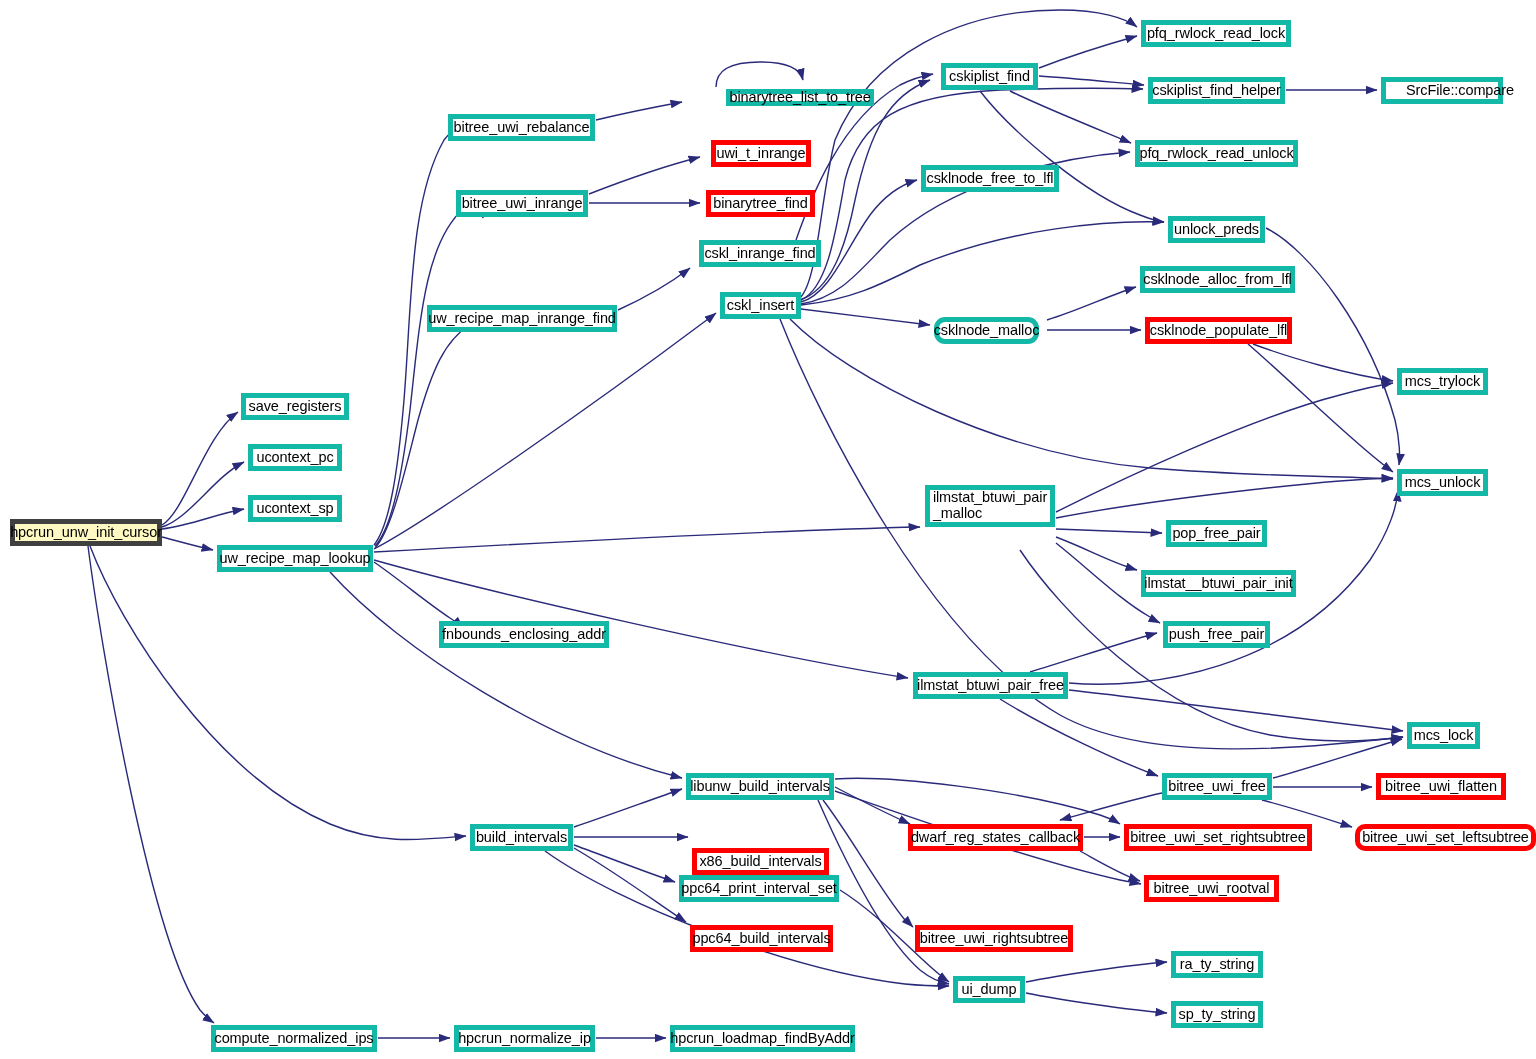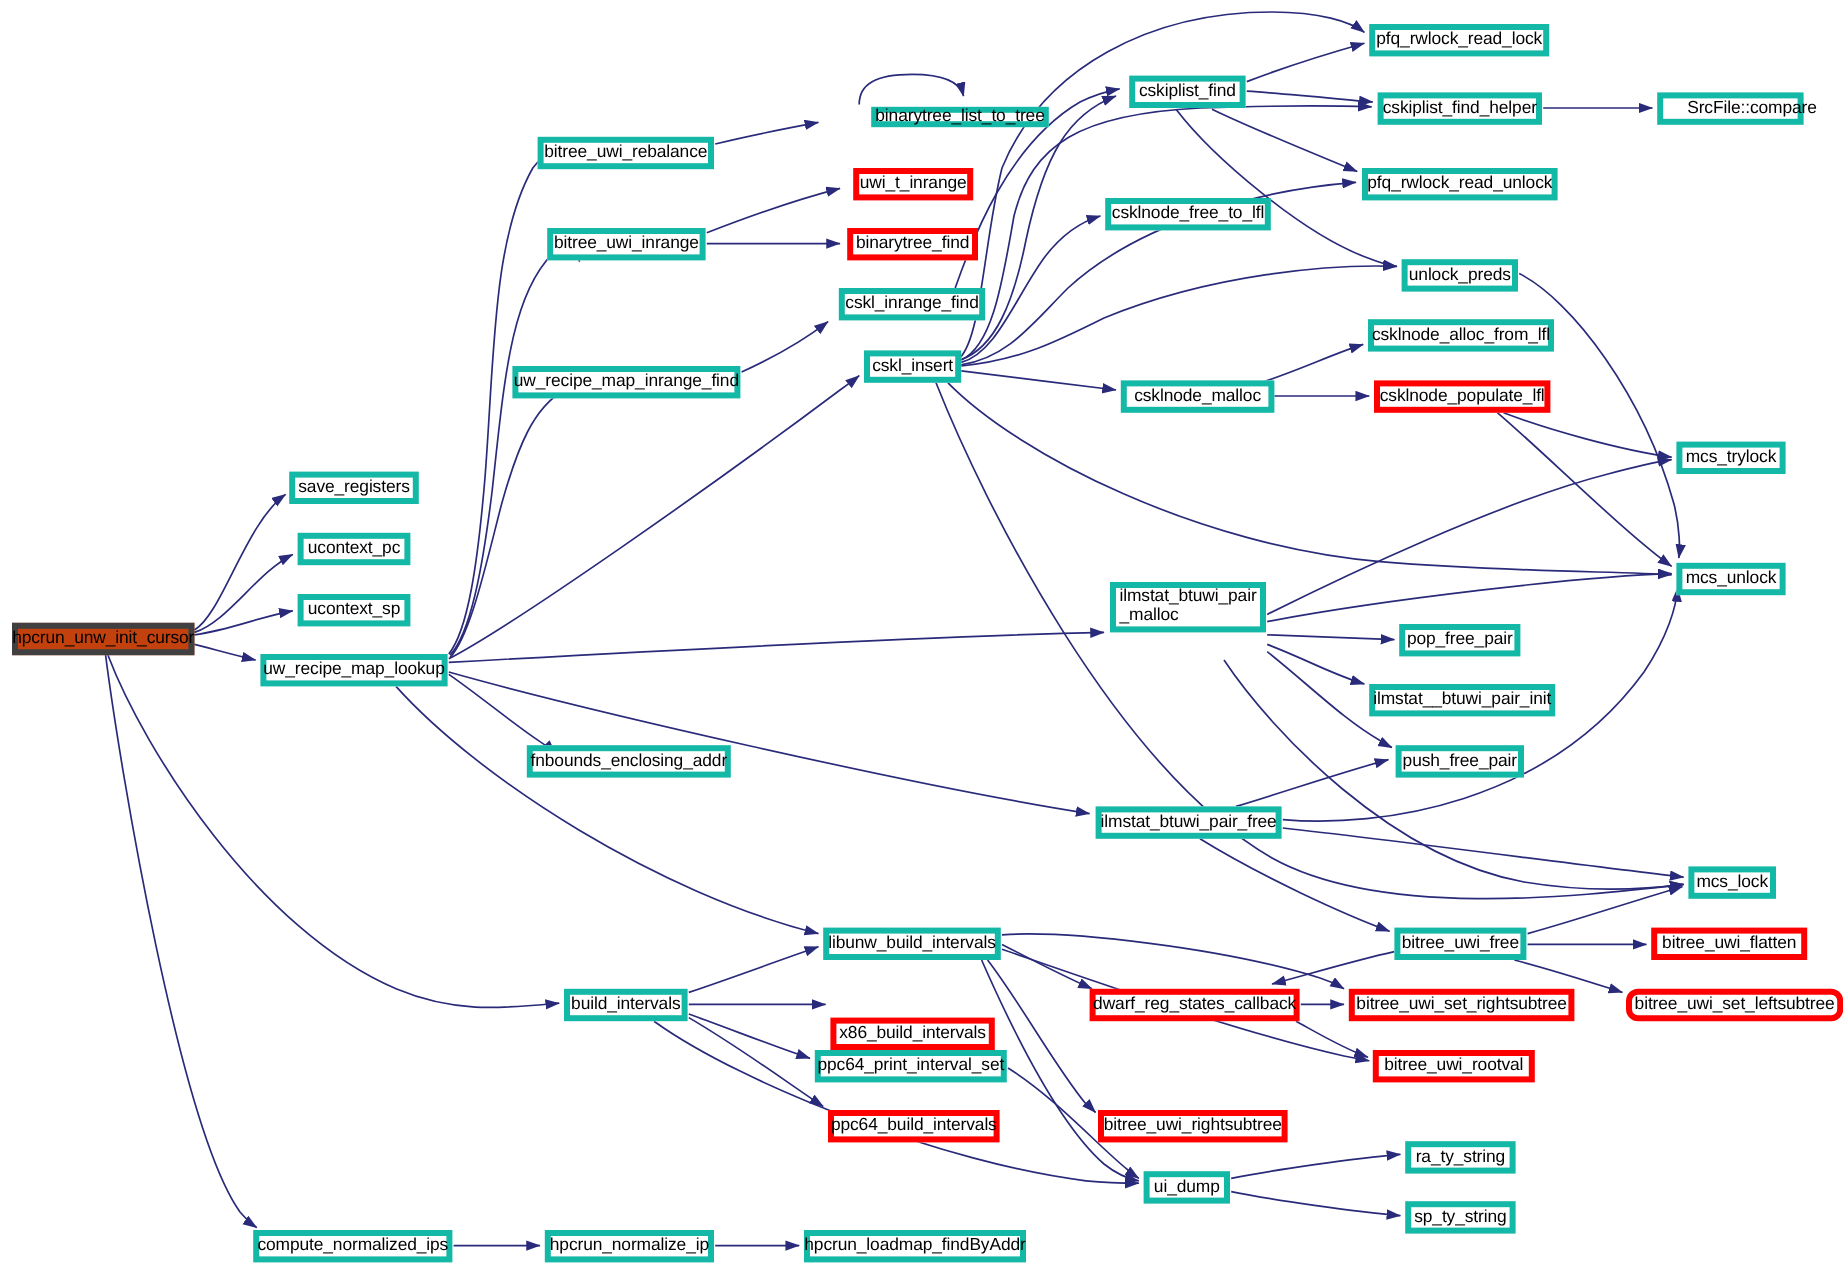--- a/index.html
+++ b/index.html
@@ -37,21 +37,21 @@
     font-size: 14.5px;
     line-height: 1.08;
     white-space: pre;
     letter-spacing: -0.1px;
     z-index: 2;
   }
   .node.red {
     border-color: #ff0000;
   }
   .node.root {
-    background: #c2410c;
+    background: #fef9c3;
     border-color: #404040;
   }
 </style>
 </head>
 <body>
 
 <div id="graph">
   <svg id="edges" viewBox="0 0 1536 1059">
     <defs>
       <marker id="arrow" markerWidth="9" markerHeight="9" refX="8.2" refY="3.1" orient="auto" markerUnits="strokeWidth">
@@ -144,21 +144,21 @@
       <div class="node" style="left: 448px; top: 114px; width: 147px; height: 27px;">bitree_uwi_rebalance</div>
       <div class="node" style="left: 456px; top: 190px; width: 132px; height: 27px;">bitree_uwi_inrange</div>
       <div class="node" style="left: 427px; top: 305px; width: 190px; height: 27px;">uw_recipe_map_inrange_find</div>
       <div class="node" style="left: 686px; top: 89px; width: 148px; height: 17px; margin-left: 40px;">binarytree_list_to_tree</div>
       <div class="node red" style="left: 711px; top: 140px; width: 100px; height: 27px;">uwi_t_inrange</div>
       <div class="node red" style="left: 706px; top: 190px; width: 109px; height: 27px;">binarytree_find</div>
       <div class="node" style="left: 699px; top: 240px; width: 122px; height: 27px;">cskl_inrange_find</div>
       <div class="node" style="left: 720px; top: 292px; width: 81px; height: 27px;">cskl_insert</div>
       <div class="node" style="left: 941px; top: 63px; width: 97px; height: 27px;">cskiplist_find</div>
       <div class="node" style="left: 921px; top: 165px; width: 138px; height: 27px;">csklnode_free_to_lfl</div>
-      <div class="node" style="left: 934px; top: 317px; width: 128px; height: 27px;">csklnode_malloc</div>
+      <div class="node" style="left: 934px; top: 317px; width: 105px; height: 27px; border-radius: 11px;">csklnode_malloc</div>
       <div class="node" style="left: 1141px; top: 20px; width: 150px; height: 27px;">pfq_rwlock_read_lock</div>
       <div class="node" style="left: 1148px; top: 77px; width: 137px; height: 27px;">cskiplist_find_helper</div>
       <div class="node" style="left: 1381px; top: 77px; width: 122px; height: 27px; padding-left: 36px;">SrcFile::compare</div>
       <div class="node" style="left: 1135px; top: 140px; width: 163px; height: 27px;">pfq_rwlock_read_unlock</div>
       <div class="node" style="left: 1168px; top: 216px; width: 97px; height: 27px;">unlock_preds</div>
       <div class="node" style="left: 1140px; top: 266px; width: 155px; height: 27px;">csklnode_alloc_from_lfl</div>
       <div class="node red" style="left: 1145px; top: 317px; width: 147px; height: 27px;">csklnode_populate_lfl</div>
       <div class="node" style="left: 1397px; top: 368px; width: 91px; height: 27px;">mcs_trylock</div>
       <div class="node" style="left: 1397px; top: 469px; width: 91px; height: 27px;">mcs_unlock</div>
       <div class="node" style="left: 1407px; top: 722px; width: 73px; height: 27px;">mcs_lock</div>

